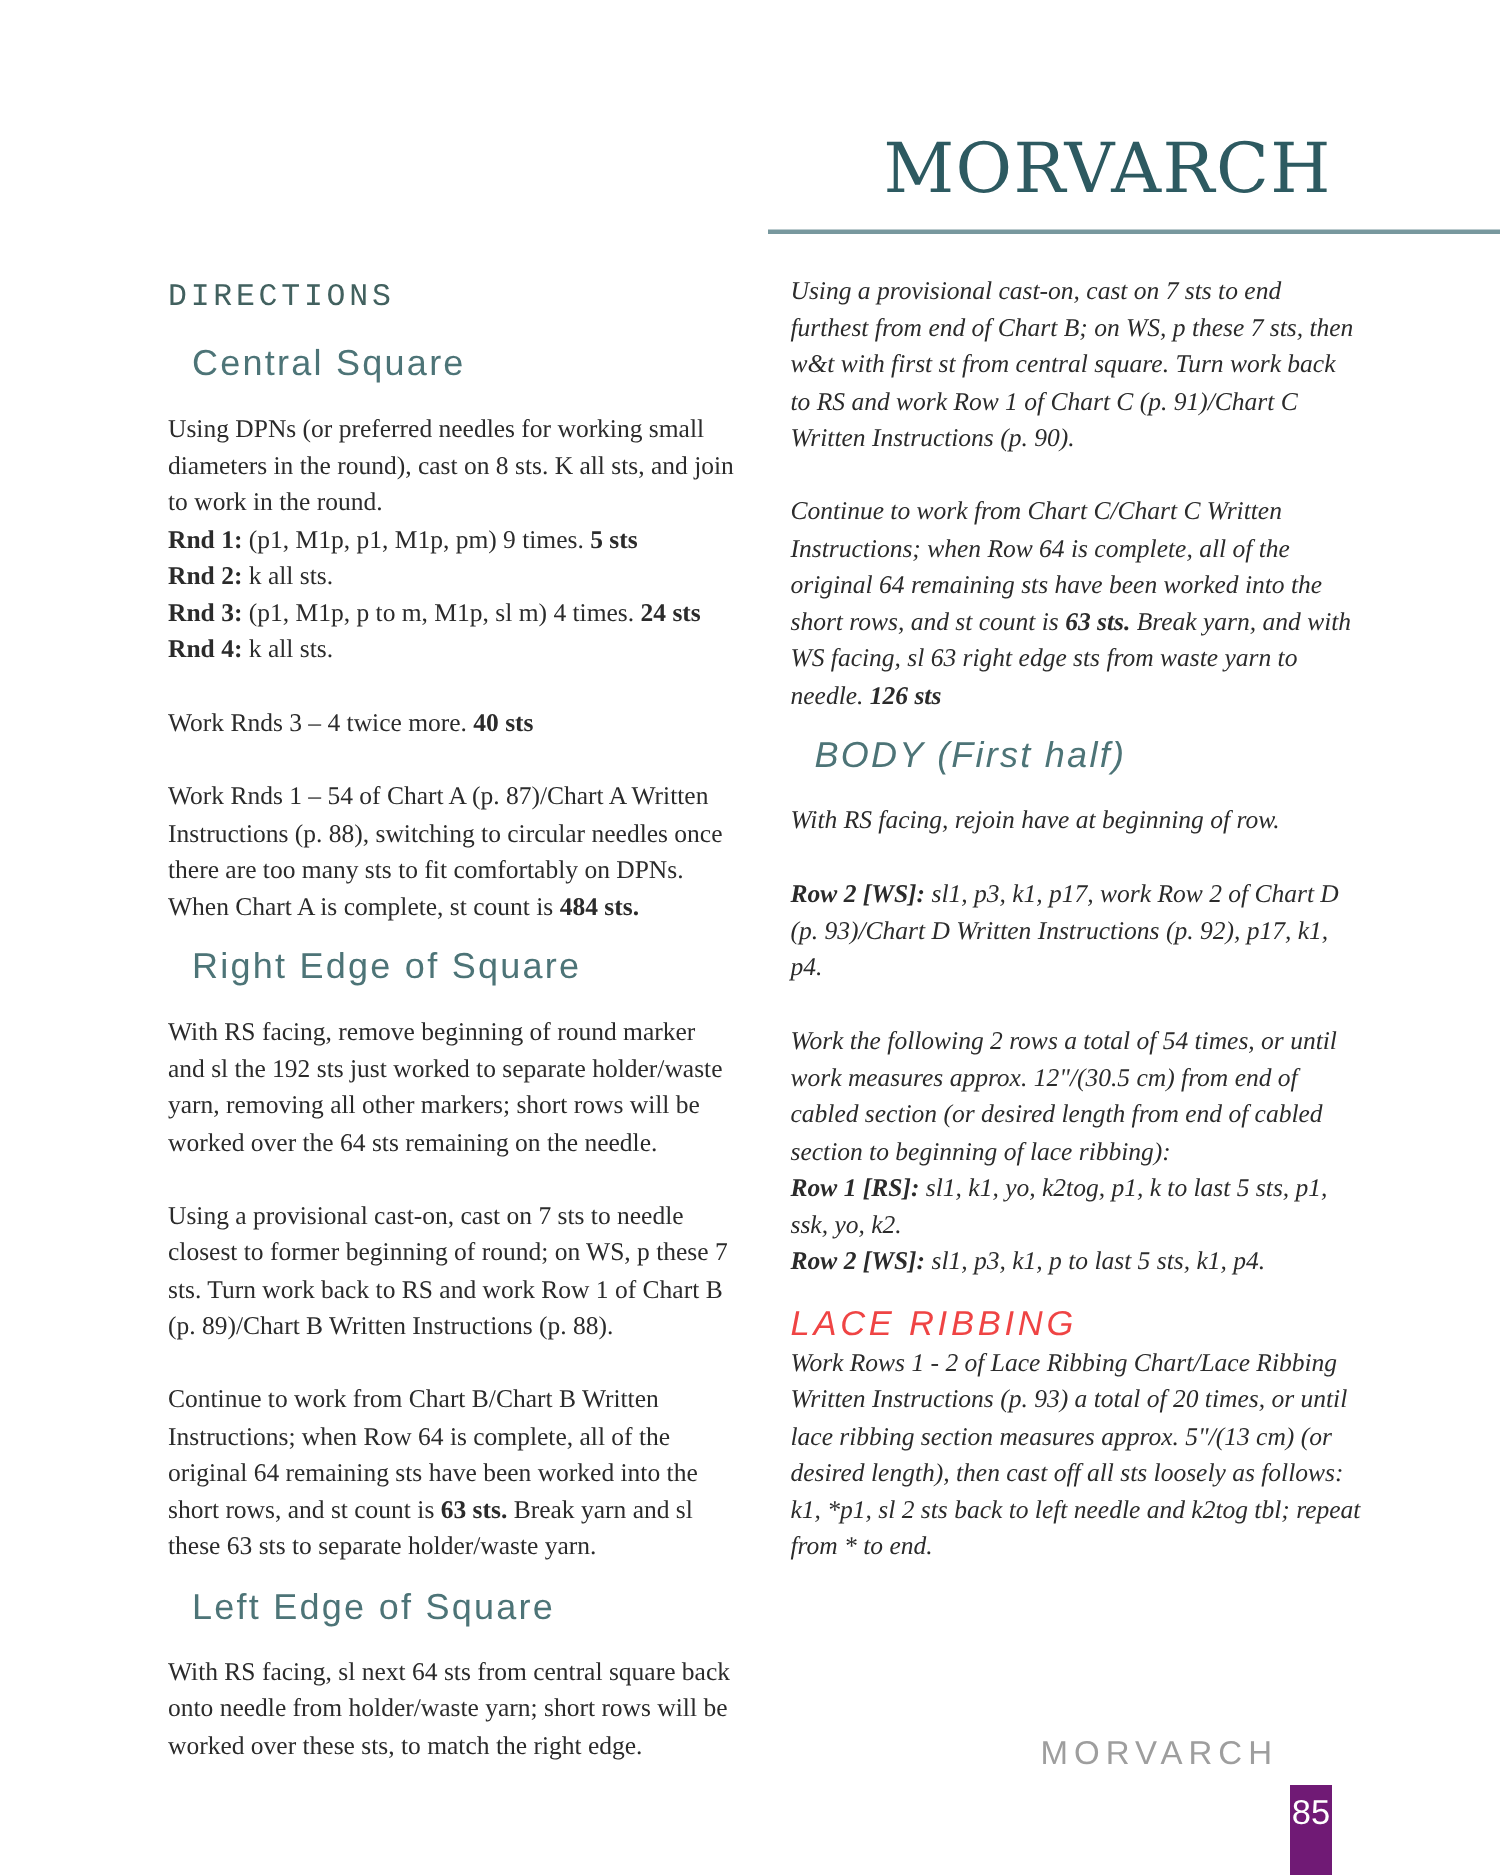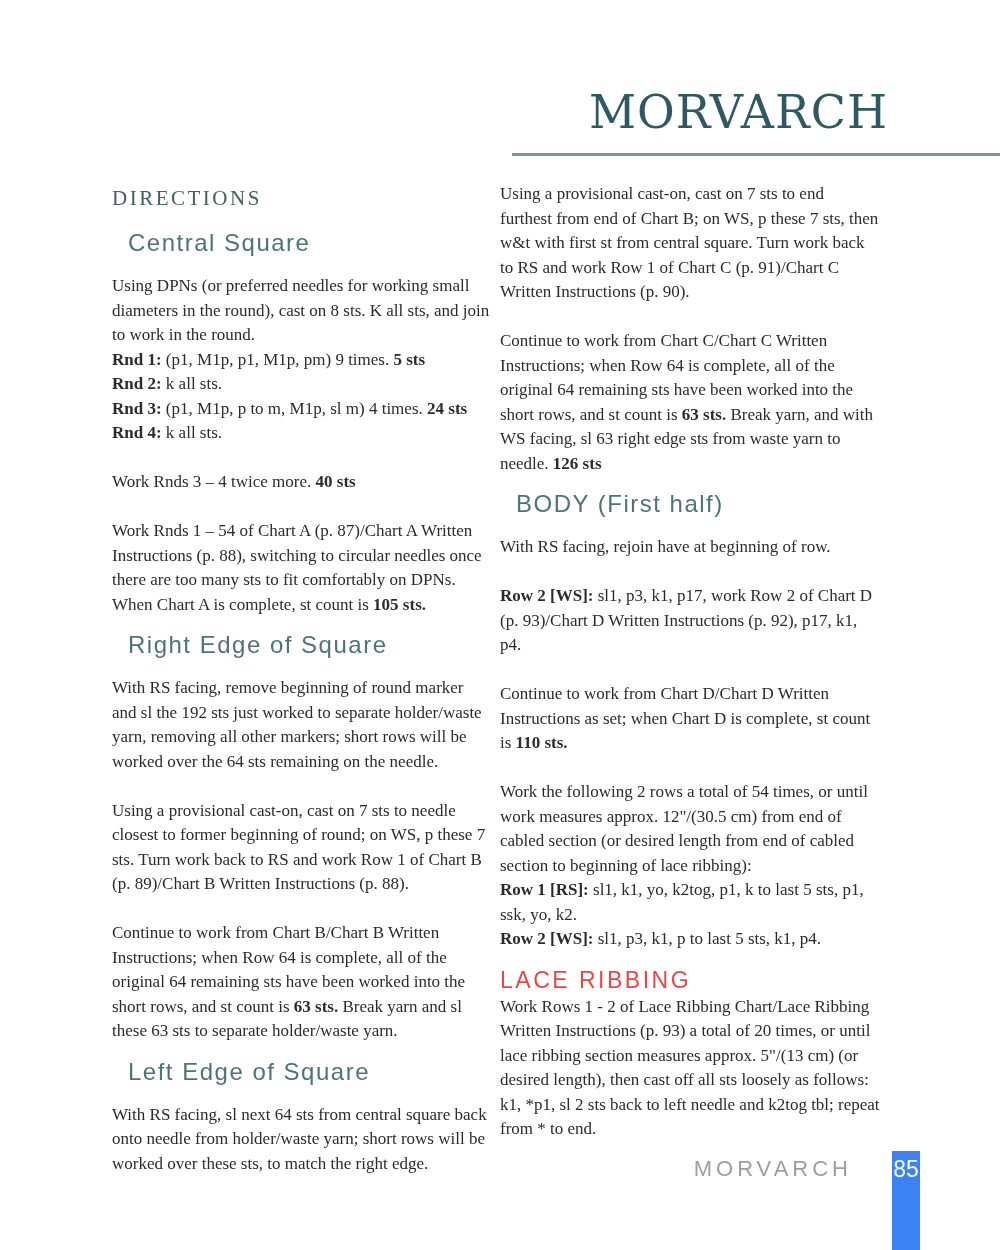--- a/index.html
+++ b/index.html
@@ -27,26 +27,26 @@
   .header-rule {
     position: absolute;
     top: 153px; left: 512px; right: 0;
     height: 3px;
     background: #78989e;
   }
 
   
   .col { position: absolute; width: 380px; }
   .col-left  { left: 112px; top: 185px; }
-  .col-right { left: 500px; top: 182px; }
+  .col-right { left: 527px; top: 182px; font-style: italic; }
 
   
   .sec {
     margin: 0;
-    font-family: Liberation Serif, serif;
+    font-family: Liberation Mono, monospace;
     font-weight: 400;
     font-size: 21px;
     line-height: 27px;
     letter-spacing: 2.5px;
     color: #42615f;
   }
   .sub {
     margin: 16px;
     font-family: "Liberation Sans", sans-serif;
     font-weight: 400;
@@ -81,24 +81,23 @@
     position: absolute;
     top: 1154px; right: 148px;
     font-family: "Liberation Sans", sans-serif;
     font-size: 22px;
     line-height: 30px;
     letter-spacing: 4px;
     color: #9e9e9e;
   }
   .side-bar {
     position: absolute;
-    left: 860px; top: 1151px; bottom: 0;
+    left: 860px; top: 1190px; bottom: 0;
     width: 28px;
-    background: #3b82f6;
-    margin-left: 32px;
+    background: #701a75;
   }
   .page-number {
     display: block;
     text-align: center;
     margin-top: 4px;
     font-family: "Liberation Sans", sans-serif;
     font-size: 23px;
     line-height: 28px;
     color: #ffffff;
   }
@@ -113,36 +112,35 @@
 
   <div class="col col-left">
     <h2 class="sec">DIRECTIONS</h2>
     <h3 class="sub">Central Square</h3>
     <p><span>Using DPNs (or preferred needles for working small diameters in the round), cast on 8 sts. K all sts, and join to work in the round.</span></p>
     <p><b>Rnd 1:</b><span> (p1, M1p, p1, M1p, pm) 9 times. </span><b>5 sts</b></p>
     <p><b>Rnd 2:</b><span> k all sts.</span></p>
     <p><b>Rnd 3:</b><span> (p1, M1p, p to m, M1p, sl m) 4 times. </span><b>24 sts</b></p>
     <p class="sp"><b>Rnd 4:</b><span> k all sts.</span></p>
     <p class="sp"><span>Work Rnds 3 – 4 twice more. </span><b>40 sts</b></p>
-    <p><span>Work Rnds 1 – 54 of Chart A (p. 87)/Chart A Written Instructions (p. 88), switching to circular needles once there are too many sts to fit comfortably on DPNs. When Chart A is complete, st count is </span><b>105 sts.</b></p>
+    <p><span>Work Rnds 1 – 54 of Chart A (p. 87)/Chart A Written Instructions (p. 88), switching to circular needles once there are too many sts to fit comfortably on DPNs. When Chart A is complete, st count is </span><b>484 sts.</b></p>
     <h3 class="sub mt">Right Edge of Square</h3>
     <p class="sp"><span>With RS facing, remove beginning of round marker and sl the 192 sts just worked to separate holder/waste yarn, removing all other markers; short rows will be worked over the 64 sts remaining on the needle.</span></p>
     <p class="sp"><span>Using a provisional cast-on, cast on 7 sts to needle closest to former beginning of round;  on WS, p these 7 sts. Turn work back to RS and work Row 1 of Chart B (p. 89)/Chart B Written Instructions (p. 88).</span></p>
     <p><span>Continue to work from Chart B/Chart B Written Instructions; when Row 64 is complete, all of the original 64 remaining sts have been worked into the short rows, and st count is </span><b>63 sts.</b><span> Break yarn and sl these 63 sts to separate holder/waste yarn.</span></p>
     <h3 class="sub mt">Left Edge of Square</h3>
     <p><span>With RS facing, sl next 64 sts from central square back onto needle from holder/waste yarn; short rows will be worked over these sts, to match the right edge.</span></p>
   </div>
 
   <div class="col col-right">
     <p class="sp"><span>Using a provisional cast-on, cast on 7 sts to end furthest from end of Chart B; on WS, p these 7 sts, then w&amp;t with first st from central square. Turn work back to RS and work Row 1 of Chart C (p. 91)/Chart C Written Instructions (p. 90).</span></p>
     <p><span>Continue to work from Chart C/Chart C Written Instructions; when Row 64 is complete, all of the original 64 remaining sts have been worked into the short rows, and st count is </span><b>63 sts.</b><span> Break yarn, and with WS facing, sl 63 right edge sts from waste yarn to needle. </span><b>126 sts</b></p>
     <h3 class="sub mt">BODY (First half)</h3>
     <p class="sp"><span>With RS facing, rejoin have at beginning of row.</span></p>
     <p class="sp"><b>Row 2 [WS]:</b><span> sl1, p3, k1, p17, work Row 2 of Chart D (p. 93)/Chart D Written Instructions (p. 92), p17, k1, p4.</span></p>
-    <p class="sp"><span>Continue to work from Chart D/Chart D Written Instructions as set; when Chart D is complete, st count is </span><b>110 sts.</b></p>
     <p><span>Work the following 2 rows a total of 54 times, or until work measures approx. 12"/(30.5 cm) from end of cabled section (or desired length from end of cabled section to beginning of lace ribbing):</span></p>
     <p><b>Row 1 [RS]:</b><span> sl1, k1, yo, k2tog, p1, k to last 5 sts, p1, ssk, yo, k2.</span></p>
     <p><b>Row 2 [WS]:</b><span> sl1, p3, k1, p to last 5 sts, k1, p4.</span></p>
     <h2 class="sec2 mt">LACE RIBBING</h2>
     <p><span>Work Rows 1 - 2 of Lace Ribbing Chart/Lace Ribbing Written Instructions (p. 93) a total of 20 times, or until lace ribbing section measures approx. 5"/(13 cm) (or desired length), then cast off all sts loosely as follows: k1, *p1, sl 2 sts back to left needle and k2tog tbl; repeat from * to end.</span></p>
   </div>
 
   <div class="footer-brand">MORVARCH</div>
   <div class="side-bar">
     <span class="page-number">85</span>

